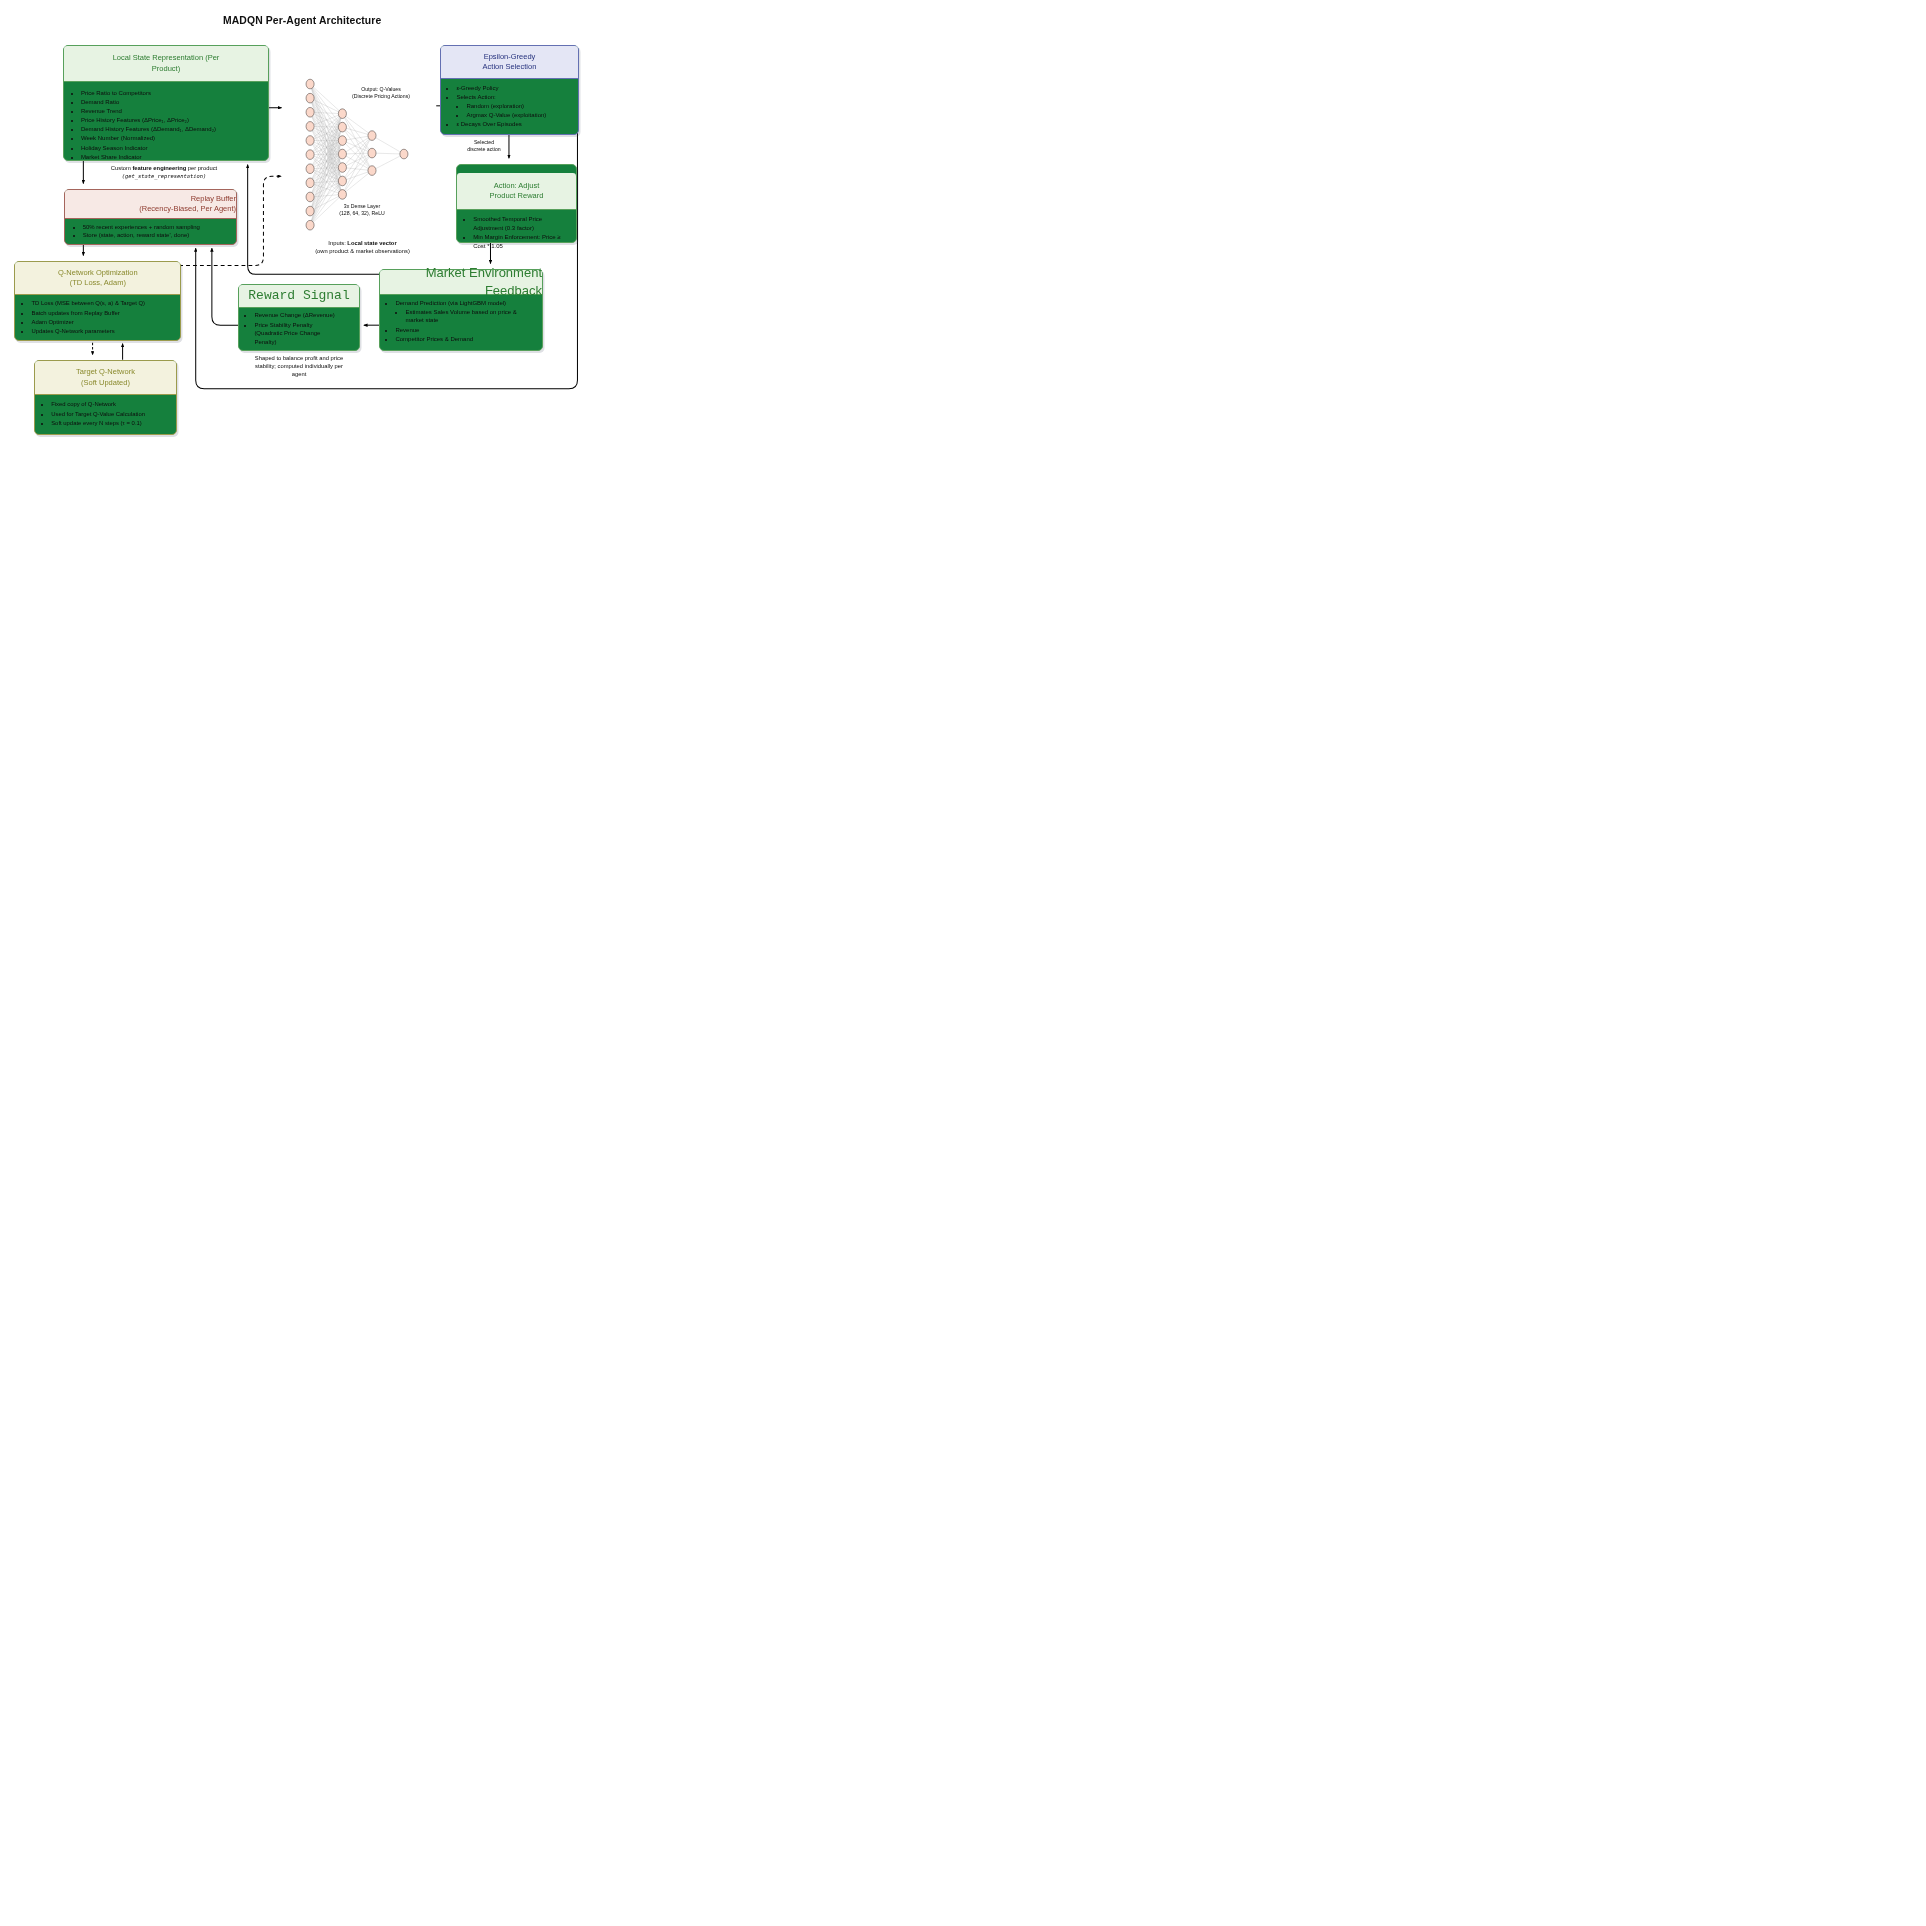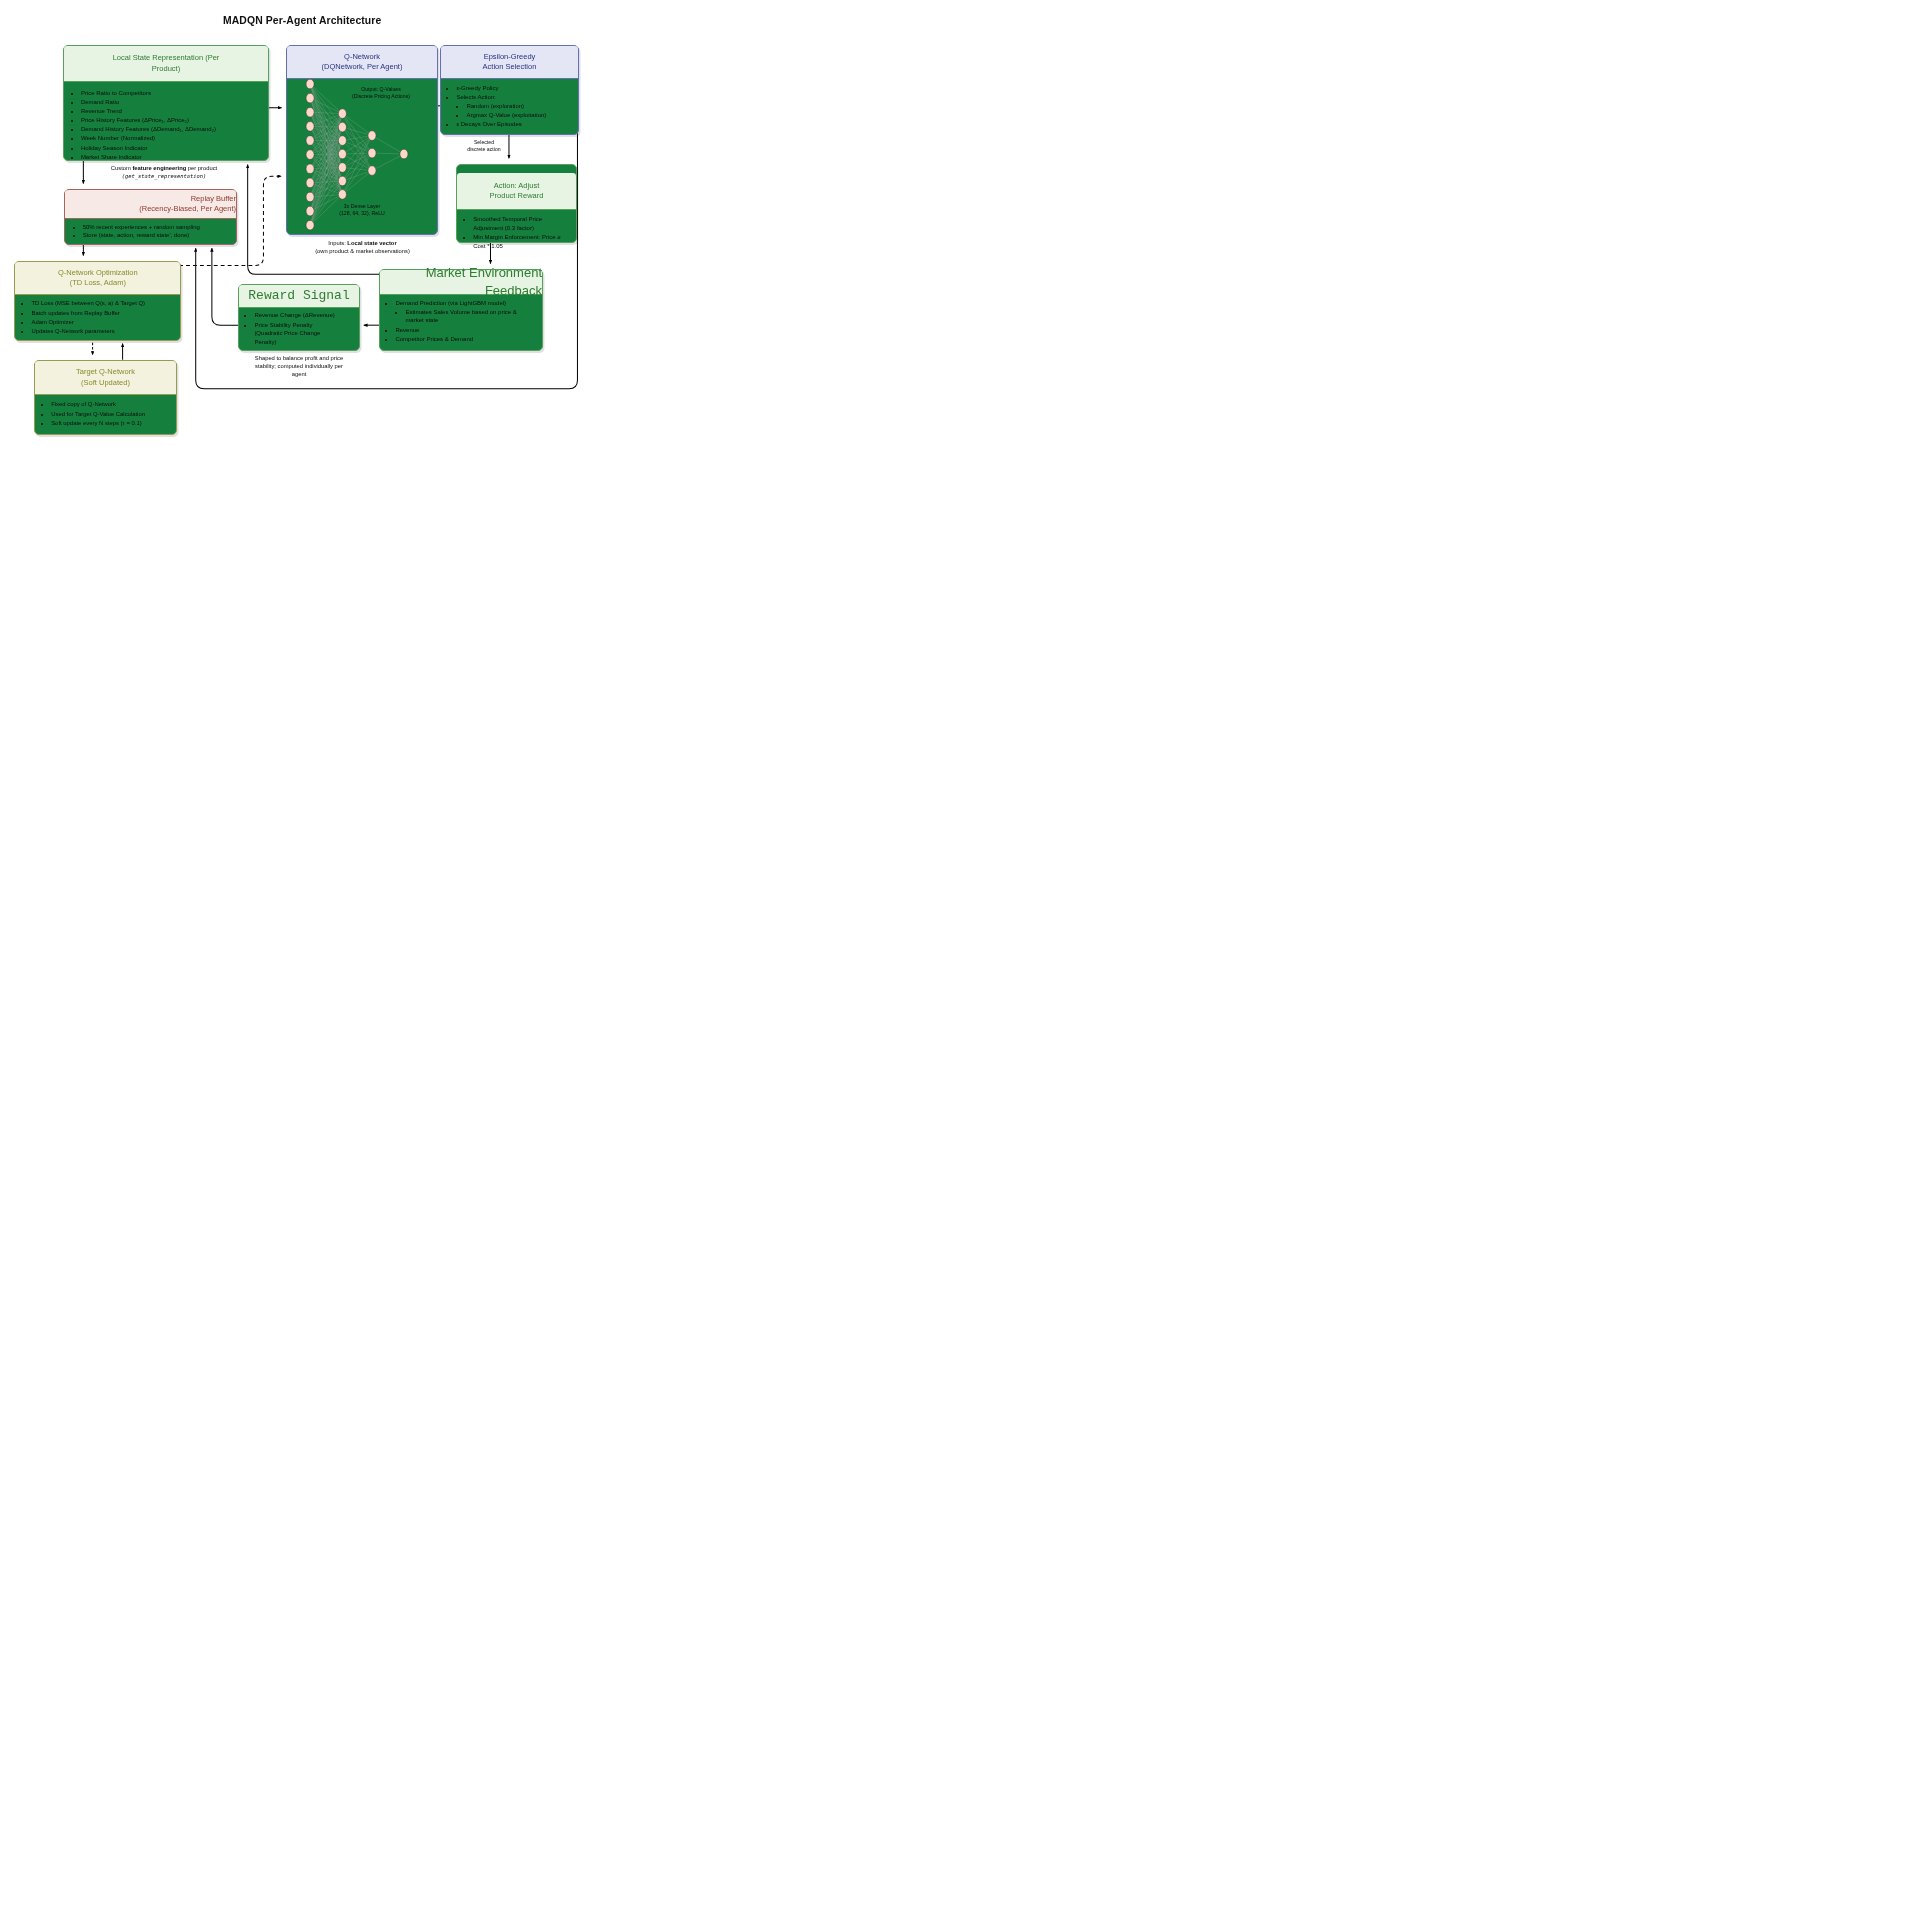--- a/index.html
+++ b/index.html
@@ -82,26 +82,20 @@
         <li>Revenue Trend</li>
         <li>Price History Features (ΔPrice₁, ΔPrice₂)</li>
         <li>Demand History Features (ΔDemand₁, ΔDemand₂)</li>
         <li>Week Number (Normalized)</li>
         <li>Holiday Season Indicator</li>
         <li>Market Share Indicator</li>
       </ul>
     </div>
   </div>
 
-  <div class="box blue fs19" style="left:286px;top:45px;width:150px;height:188px;">
-    <div class="hdr" style="height:32px;">
-      <span class="t">Q-Network</span>
-      <span class="t">(DQNetwork, Per Agent)</span>
-    </div>
-  </div>
   <svg id="nn-svg" width="150" height="156" viewBox="0 0 390 405">
       <line x1="60" y1="18" x2="144" y2="95" stroke="#a9a9a9" stroke-width="0.7"></line>
       <line x1="60" y1="18" x2="144" y2="130" stroke="#a9a9a9" stroke-width="0.7"></line>
       <line x1="60" y1="18" x2="144" y2="165" stroke="#a9a9a9" stroke-width="0.7"></line>
       <line x1="60" y1="18" x2="144" y2="200" stroke="#a9a9a9" stroke-width="0.7"></line>
       <line x1="60" y1="18" x2="144" y2="235" stroke="#a9a9a9" stroke-width="0.7"></line>
       <line x1="60" y1="18" x2="144" y2="270" stroke="#a9a9a9" stroke-width="0.7"></line>
       <line x1="60" y1="18" x2="144" y2="305" stroke="#a9a9a9" stroke-width="0.7"></line>
       <line x1="60" y1="54.7" x2="144" y2="95" stroke="#a9a9a9" stroke-width="0.7"></line>
       <line x1="60" y1="54.7" x2="144" y2="130" stroke="#a9a9a9" stroke-width="0.7"></line>

